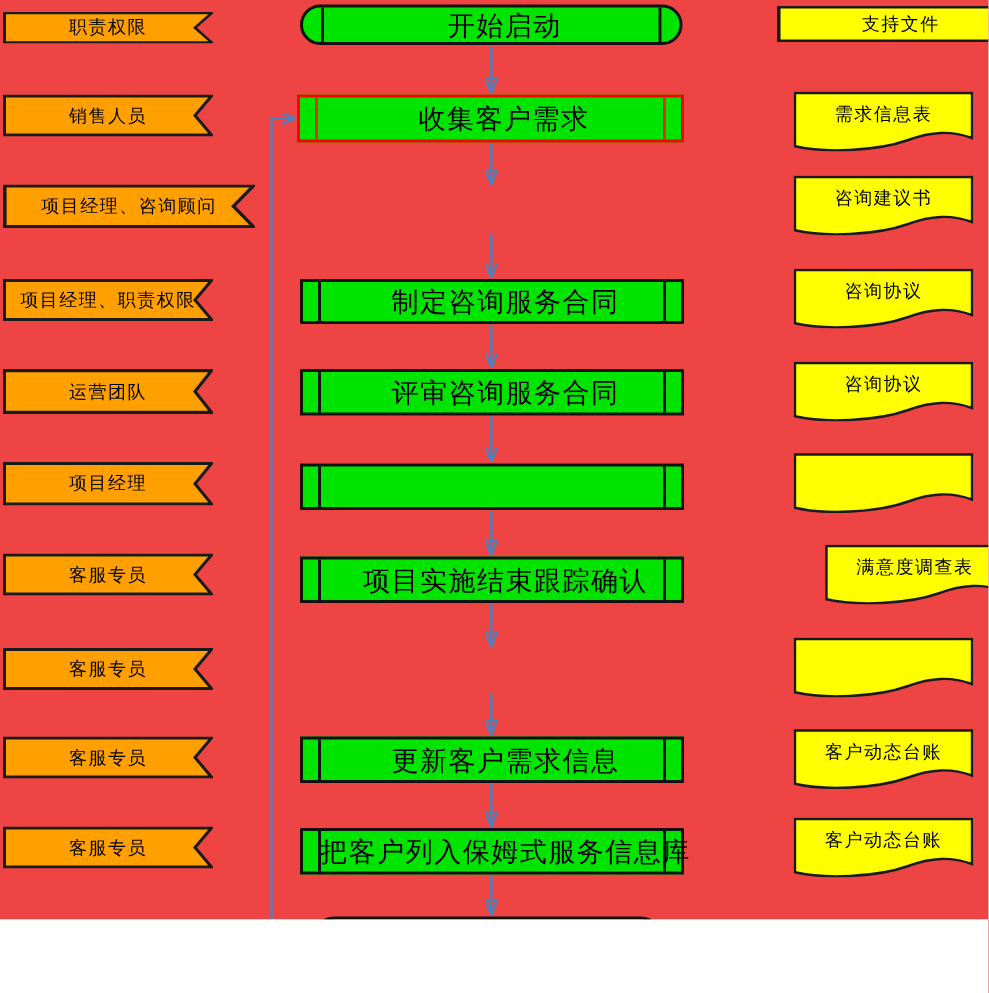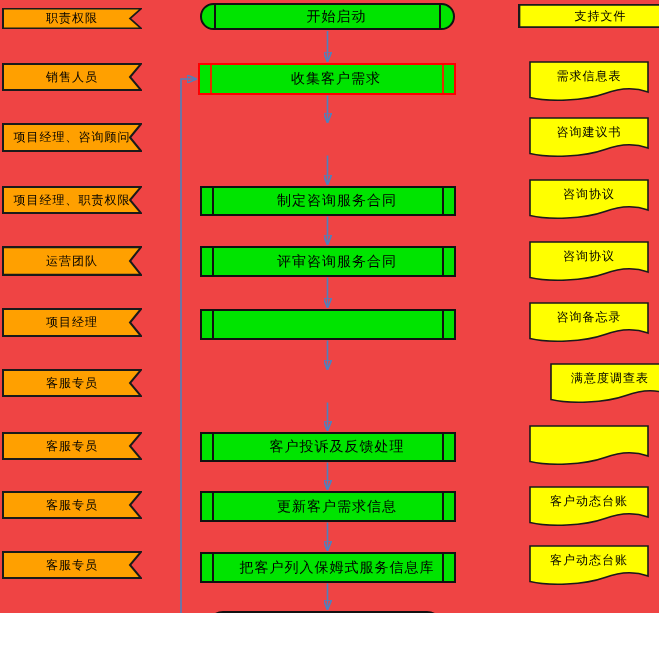--- a/index.html
+++ b/index.html
@@ -10,21 +10,21 @@
   .node{position:absolute;}
   .shape{position:absolute;left:0;top:0;width:100%;height:100%;display:block;}
   .shape polygon, .shape path{fill:#FFA000;stroke:#1a1a1a;stroke-width:2;}
   .doc .shape path{fill:#FFFF00;stroke:#1a1a1a;stroke-width:1.6;}
   .lbl{
     position:absolute;left:0;top:0;right:0;bottom:0;
     display:flex;align-items:center;justify-content:center;
     color:#000;letter-spacing:1px;white-space:nowrap;
   }
   .sm{font-size:12px;}
-  .md{font-size:14px;margin-left:18px;}
+  .md{font-size:18px;margin-left:18px;}
   .doc .lbl{bottom:9px;font-size:12px;}
   .box{
     background:#00E400;border:2px solid #111;box-sizing:border-box;
   }
   .divider{position:absolute;top:0;bottom:0;width:2px;background:#111;}
   .dl{left:10px;} .dr{right:10px;}
   .stadium{border-radius:14px;}
   .stadium2{border-radius:16px;}
   .highlight{border-color:#FF0000;}
   .highlight .divider{background:#E03000;}
@@ -41,21 +41,21 @@
         <polygon points="1,1 139,1 128,14 139,27 1,27"></polygon>
       </svg>
     <span class="lbl sm">职责权限</span>
   </div>
   <div class="node banner" style="left:2px;top:63px;width:140px;height:28px;">
     <svg class="shape" viewBox="0 0 140 28" preserveAspectRatio="none">
         <polygon points="1,1 139,1 128,14 139,27 1,27"></polygon>
       </svg>
     <span class="lbl sm">销售人员</span>
   </div>
-  <div class="node banner" style="left:2px;top:123px;width:140px;height:29px;">
+  <div class="node banner" style="left:2px;top:123px;width:140px;height:29px;padding-left:28px;">
     <svg class="shape" viewBox="0 0 140 28" preserveAspectRatio="none">
         <polygon points="1,1 139,1 128,14 139,27 1,27"></polygon>
       </svg>
     <span class="lbl sm">项目经理、咨询顾问</span>
   </div>
   <div class="node banner" style="left:2px;top:186px;width:140px;height:28px;">
     <svg class="shape" viewBox="0 0 140 28" preserveAspectRatio="none">
         <polygon points="1,1 139,1 128,14 139,27 1,27"></polygon>
       </svg>
     <span class="lbl sm">项目经理、职责权限</span>
@@ -120,26 +120,26 @@
     <span class="divider dl"></span>
     <span class="divider dr"></span>
     <span class="lbl md">评审咨询服务合同</span>
   </div>
 
   <div class="node box" style="left:200px;top:309px;width:256px;height:31px;">
     <span class="divider dl"></span>
     <span class="divider dr"></span>
   </div>
 
-
-  <div class="node box" style="left:200px;top:432px;width:256px;height:30px;">
-    <span class="divider dl"></span>
-    <span class="divider dr"></span>
-    <span class="lbl md">客户投诉及反馈处理</span>
-  </div>
+  <div class="node box" style="left:200px;top:371px;width:256px;height:31px;">
+    <span class="divider dl"></span>
+    <span class="divider dr"></span>
+    <span class="lbl md">项目实施结束跟踪确认</span>
+  </div>
+
 
   <div class="node box" style="left:200px;top:491px;width:256px;height:31px;">
     <span class="divider dl"></span>
     <span class="divider dr"></span>
     <span class="lbl md">更新客户需求信息</span>
   </div>
 
   <div class="node box" style="left:200px;top:552px;width:256px;height:31px;">
     <span class="divider dl"></span>
     <span class="divider dr"></span>
@@ -178,21 +178,20 @@
   <div class="node doc" style="left:529px;top:241px;width:120px;height:40px;">
     <svg class="shape" viewBox="0 0 120 40" preserveAspectRatio="none">
         <path d="M1,36.5 C20,41 55,40 76,32.5 C92,26.5 105,26 119,31 L119,1 L1,1 Z"></path>
       </svg>
     <span class="lbl">咨询协议</span>
   </div>
   <div class="node doc" style="left:529px;top:302px;width:120px;height:40px;">
     <svg class="shape" viewBox="0 0 120 40" preserveAspectRatio="none">
         <path d="M1,36.5 C20,41 55,40 76,32.5 C92,26.5 105,26 119,31 L119,1 L1,1 Z"></path>
       </svg>
-    <span class="lbl">咨询备忘录</span>
   </div>
   <div class="node doc" style="left:550px;top:363px;width:120px;height:40px;">
     <svg class="shape" viewBox="0 0 120 40" preserveAspectRatio="none">
         <path d="M1,36.5 C20,41 55,40 76,32.5 C92,26.5 105,26 119,31 L119,1 L1,1 Z"></path>
       </svg>
     <span class="lbl">满意度调查表</span>
   </div>
   <div class="node doc" style="left:529px;top:425px;width:120px;height:40px;">
     <svg class="shape" viewBox="0 0 120 40" preserveAspectRatio="none">
         <path d="M1,36.5 C20,41 55,40 76,32.5 C92,26.5 105,26 119,31 L119,1 L1,1 Z"></path>

